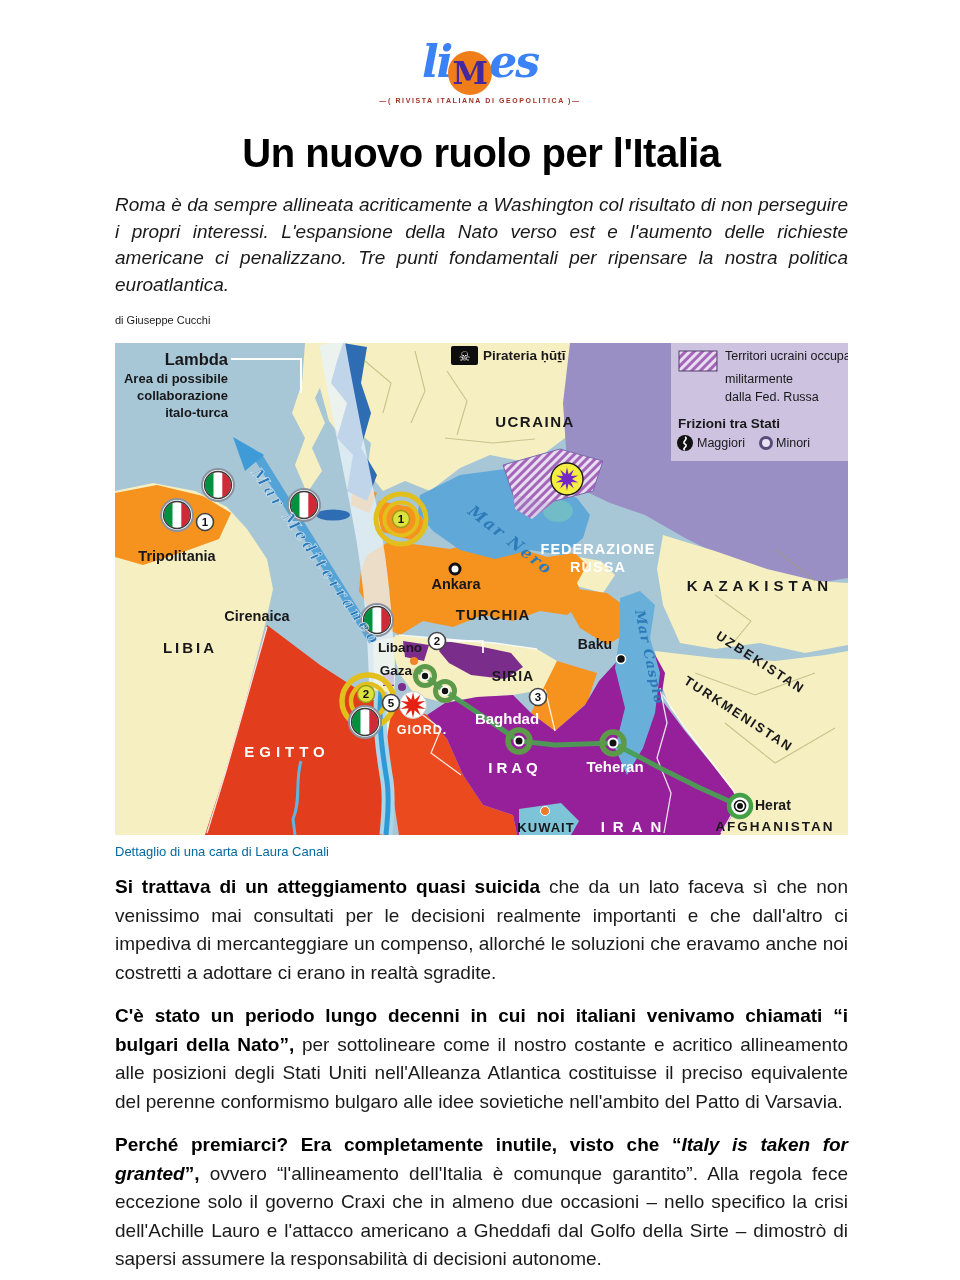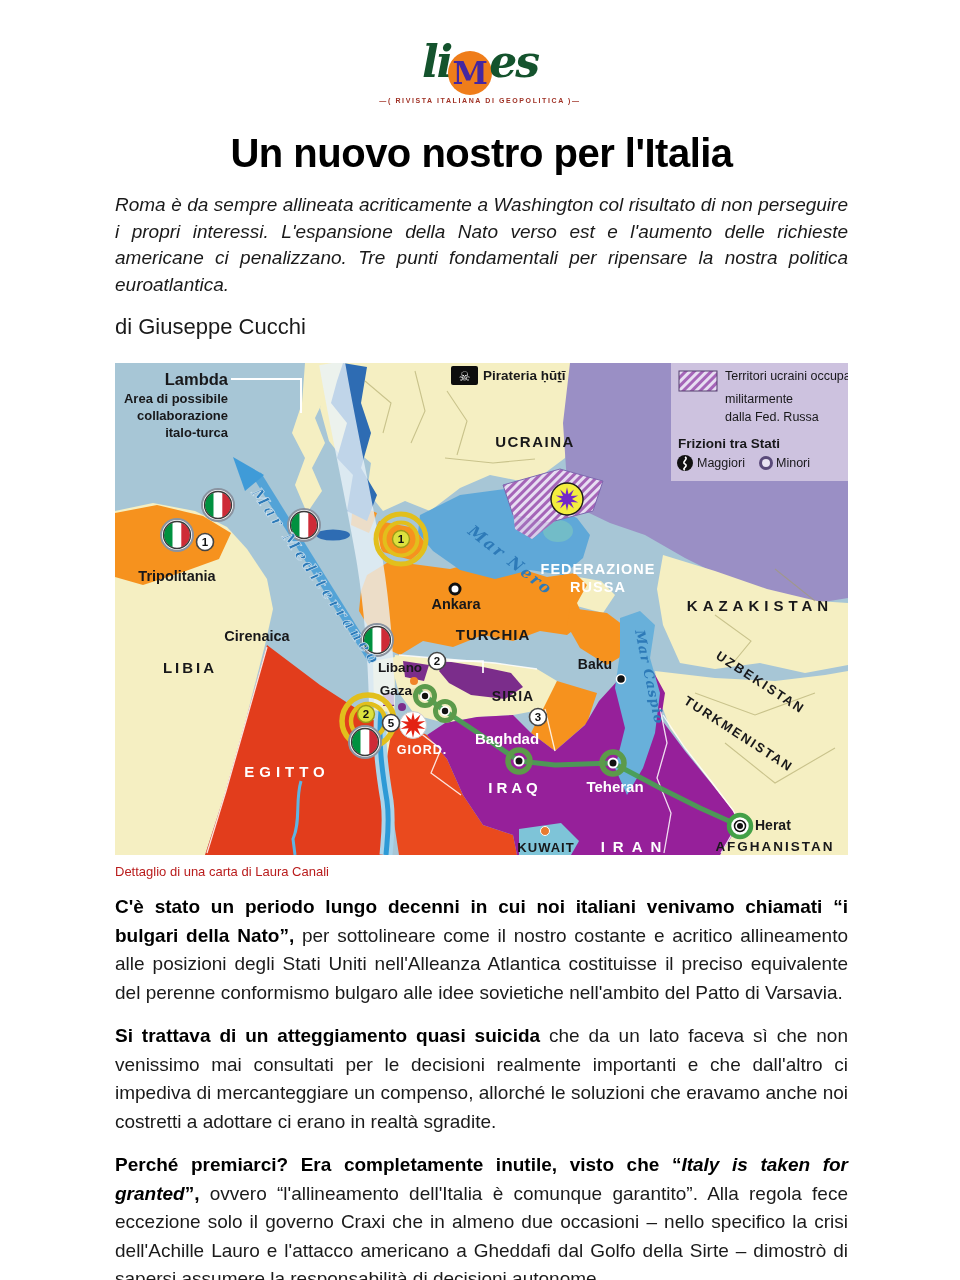--- a/index.html
+++ b/index.html
@@ -1,31 +1,31 @@
 <!DOCTYPE html>
 <html lang="it"><head>
 <meta charset="utf-8">
 <style>
   html,body{margin:0;padding:0;background:#ffffff;}
   body{width:960px;min-height:1280px;font-family:"Liberation Sans",sans-serif;color:#1a1a1a;}
   .content{width:733px;margin:0 auto 0 115px;}
   .logo-row{text-align:center;padding-top:40px;}
   .logo{display:inline-block;line-height:1;}
-  .logo-script{font-family:"DejaVu Serif",serif;font-style:italic;font-weight:bold;font-size:44px;color:#14532d;letter-spacing:-2px;}
+  .logo-script{font-family:"DejaVu Serif",serif;font-style:italic;font-weight:bold;font-size:44px;color:#3b82f6;letter-spacing:-2px;}
   .logo-m-circle{display:inline-block;width:44px;height:44px;border-radius:50%;background:#ef7d1a;vertical-align:-7px;line-height:44px;text-align:center;margin:0 -3px;}
   .logo-m{font-family:"DejaVu Serif",serif;font-weight:bold;font-style:normal;font-size:32px;color:#4527a0;}
   .logo-tagline{margin-top:2px;font-size:7px;font-weight:bold;letter-spacing:1.6px;color:#a03226;}
   .logo-tagline::before{content:"—( ";}
   .logo-tagline::after{content:" )—";}
   h1.title{font-size:40px;font-weight:bold;text-align:center;margin:24px 0 16px;letter-spacing:-0.5px;color:#000;}
   .standfirst{font-style:italic;font-size:19px;line-height:1.4;text-align:justify;margin:0 0 16px;}
-  .byline{font-size:22px;margin:0 0 23px;}
+  .byline{font-size:11px;margin:0 0 17px;}
   .pubdate{font-size:13px;margin:0 0 10px;}
   figure{margin:0 0 14px;}
-  figcaption{font-size:13px;color:#b91c1c;margin-top:5px;}
+  figcaption{font-size:13px;color:#0369a1;margin-top:5px;}
   .para{font-size:19px;line-height:1.5;text-align:justify;margin:0 0 15px;}
   .para b{color:#000;}
   
   svg text{font-family:"Liberation Sans",sans-serif;}
   .ml{font-weight:bold;fill:#18181a;}
   .mlw{font-weight:bold;fill:#ffffff;}
   .sea{font-family:"DejaVu Serif",serif;font-style:italic;font-weight:bold;fill:#2d7ab8;}
   .badge-t{font-weight:bold;fill:#111;font-size:11.5px;text-anchor:middle;}
   .leg{fill:#18181a;}
 </style>
@@ -34,21 +34,21 @@
 
 <div class="page">
   <div class="logo-row">
     <div class="logo">
       <span class="logo-script">li</span><span class="logo-m-circle"><span class="logo-m">M</span></span><span class="logo-script">es</span>
       <div class="logo-tagline">RIVISTA ITALIANA DI GEOPOLITICA</div>
     </div>
   </div>
 
   <div class="content">
-    <h1 class="title">Un nuovo nostro per l'Italia</h1>
+    <h1 class="title">Un nuovo ruolo per l'Italia</h1>
     <p class="standfirst">Roma è da sempre allineata acriticamente a Washington col risultato di non perseguire i propri interessi. L'espansione della Nato verso est e l'aumento delle richieste americane ci penalizzano. Tre punti fondamentali per ripensare la nostra politica euroatlantica.</p>
     <p class="byline">di Giuseppe Cucchi</p>
 
     <figure>
       <svg width="733" height="492" viewBox="0 0 733 492" xmlns="http://www.w3.org/2000/svg">
         <defs>
           <pattern id="hatch" width="6" height="6" patternUnits="userSpaceOnUse" patternTransform="rotate(45)">
             <rect width="6" height="6" fill="#e7def2"></rect>
             <rect width="3" height="6" fill="#a565b8"></rect>
           </pattern>
@@ -277,19 +277,19 @@
           <circle cx="570" cy="100" r="8" fill="#111"></circle>
           <path d="M570,94 C574,96 566,99 570,101 C574,103 566,106 570,107" stroke="#ffffff" stroke-width="1.6" fill="none"></path>
           <text class="leg" x="582" y="104" font-size="12.5">Maggiori</text>
           <circle cx="651" cy="100" r="5.5" fill="#e8e2f2" stroke="#5a4a7a" stroke-width="3"></circle>
           <text class="leg" x="661" y="104" font-size="12.5">Minori</text>
         </g>
       </svg>
       <figcaption>Dettaglio di una carta di Laura Canali</figcaption>
     </figure>
 
+    <p class="para"><b>Si trattava di un atteggiamento quasi suicida</b><span> che da un lato faceva sì che non venissimo mai consultati per le decisioni realmente importanti e che dall'altro ci impediva di mercanteggiare un compenso, allorché le soluzioni che eravamo anche noi costretti a adottare ci erano in realtà sgradite.</span></p>
+
     <p class="para"><b>C'è stato un periodo lungo decenni in cui noi italiani venivamo chiamati “i bulgari della Nato”,</b><span> per sottolineare come il nostro costante e acritico allineamento alle posizioni degli Stati Uniti nell'Alleanza Atlantica costituisse il preciso equivalente del perenne conformismo bulgaro alle idee sovietiche nell'ambito del Patto di Varsavia.</span></p>
-
-    <p class="para"><b>Si trattava di un atteggiamento quasi suicida</b><span> che da un lato faceva sì che non venissimo mai consultati per le decisioni realmente importanti e che dall'altro ci impediva di mercanteggiare un compenso, allorché le soluzioni che eravamo anche noi costretti a adottare ci erano in realtà sgradite.</span></p>
 
     <p class="para"><b>Perché premiarci? Era completamente inutile, visto che “</b><b><i>Italy is taken for granted</i></b><b>”,</b><span> ovvero “l'allineamento dell'Italia è comunque garantito”. Alla regola fece eccezione solo il governo Craxi che in almeno due occasioni – nello specifico la crisi dell'Achille Lauro e l'attacco americano a Gheddafi dal Golfo della Sirte – dimostrò di sapersi assumere la responsabilità di decisioni autonome.</span></p>
   </div>
 </div>
 
 </body></html>

